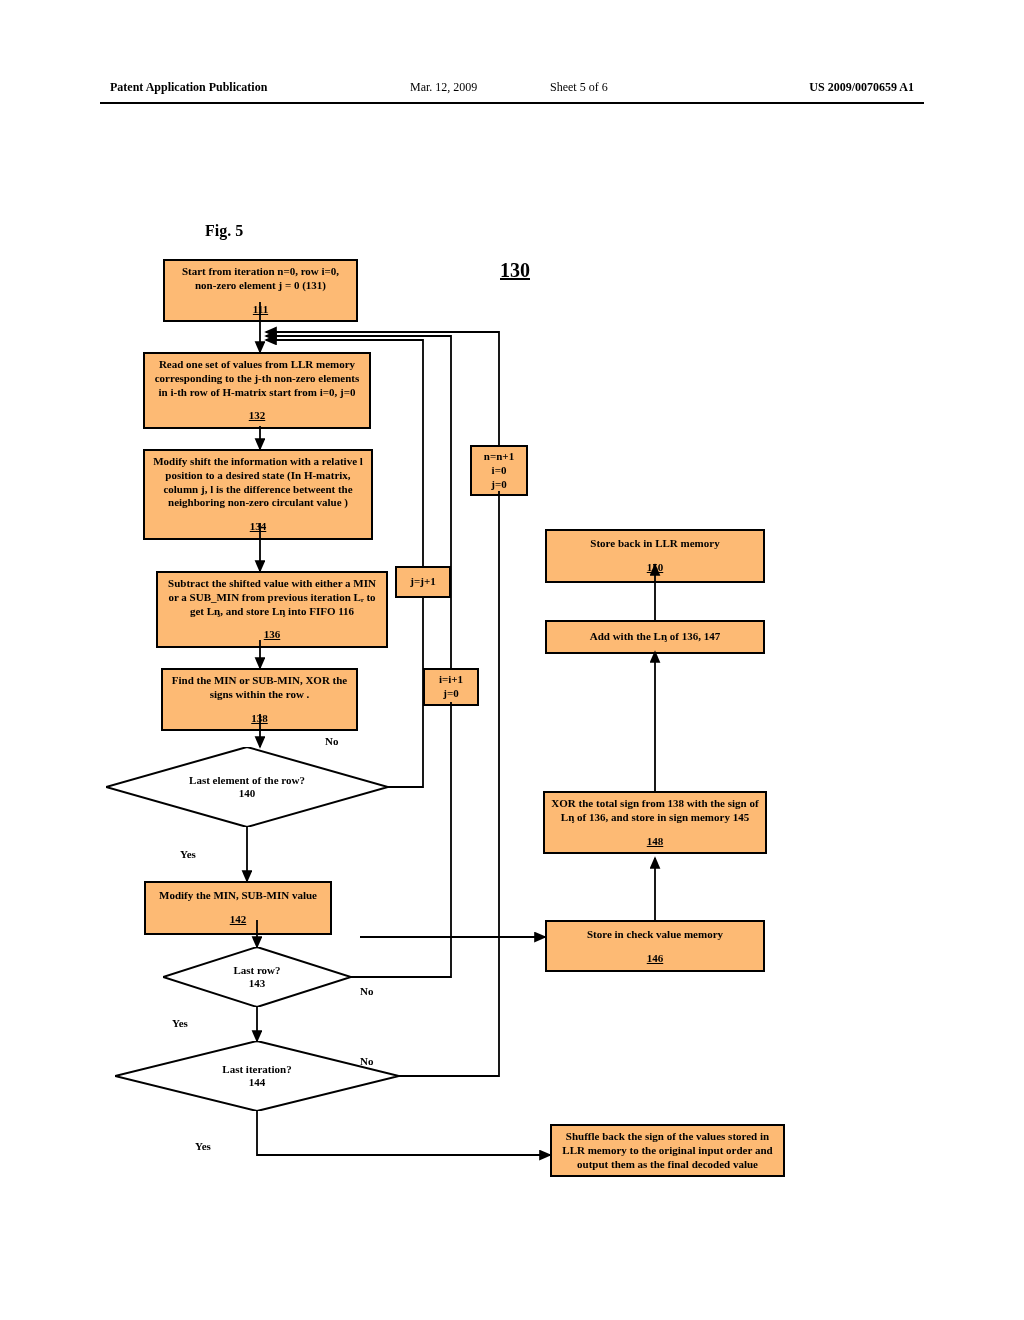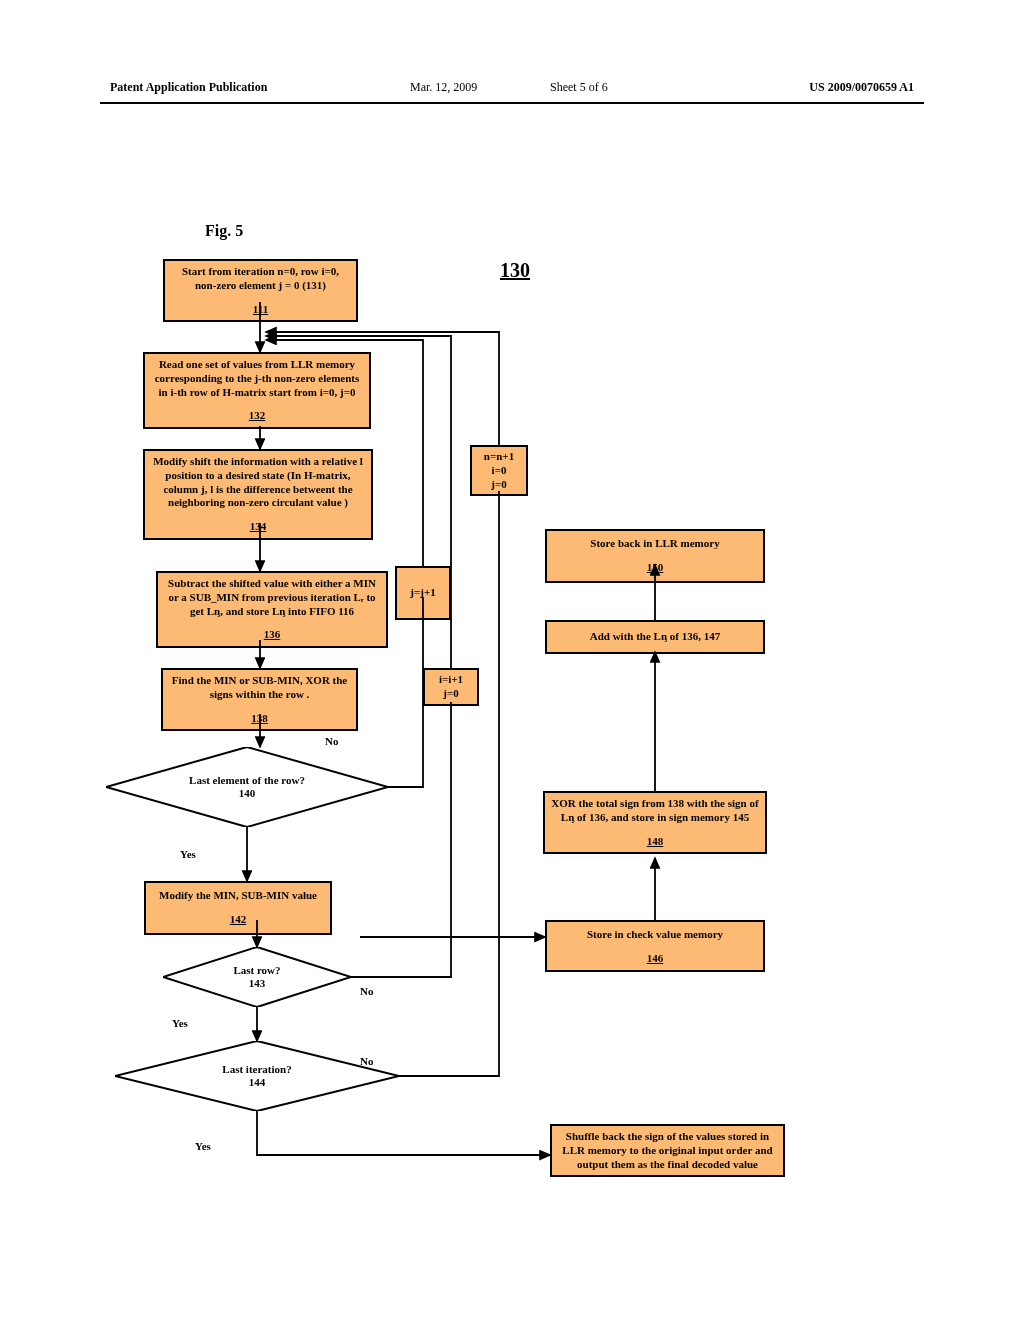--- a/index.html
+++ b/index.html
@@ -157,21 +157,21 @@
   <div class="diamond-text">Last row?<br>143</div>
 </div>
 
 <div class="diamond-wrap" style="left:115px; top:1041px; width:284px; height:70px;">
   <svg class="diamond" viewBox="0 0 284 70" width="284" height="70">
     <polygon points="142,0 284,35 142,70 0,35" fill="#fff" stroke="#000" stroke-width="2"></polygon>
   </svg>
   <div class="diamond-text">Last iteration?<br>144</div>
 </div>
 
-<div class="box bold" style="left:395px; top:566px; width:56px; padding:18px 2px;">
+<div class="box bold" style="left:395px; top:566px; width:56px; padding:7px 2px;">
   <span>j=j+1</span>
 </div>
 <div class="box bold" style="left:423px; top:668px; width:56px; padding:3px 2px;">
   <span>i=i+1<br>j=0</span>
 </div>
 <div class="box bold" style="left:470px; top:445px; width:58px; padding:3px 2px;">
   <span>n=n+1<br>i=0<br>j=0</span>
 </div>
 
 <div class="box bold" style="left:545px; top:529px; width:220px; padding-top:6px; padding-bottom:6px;">

